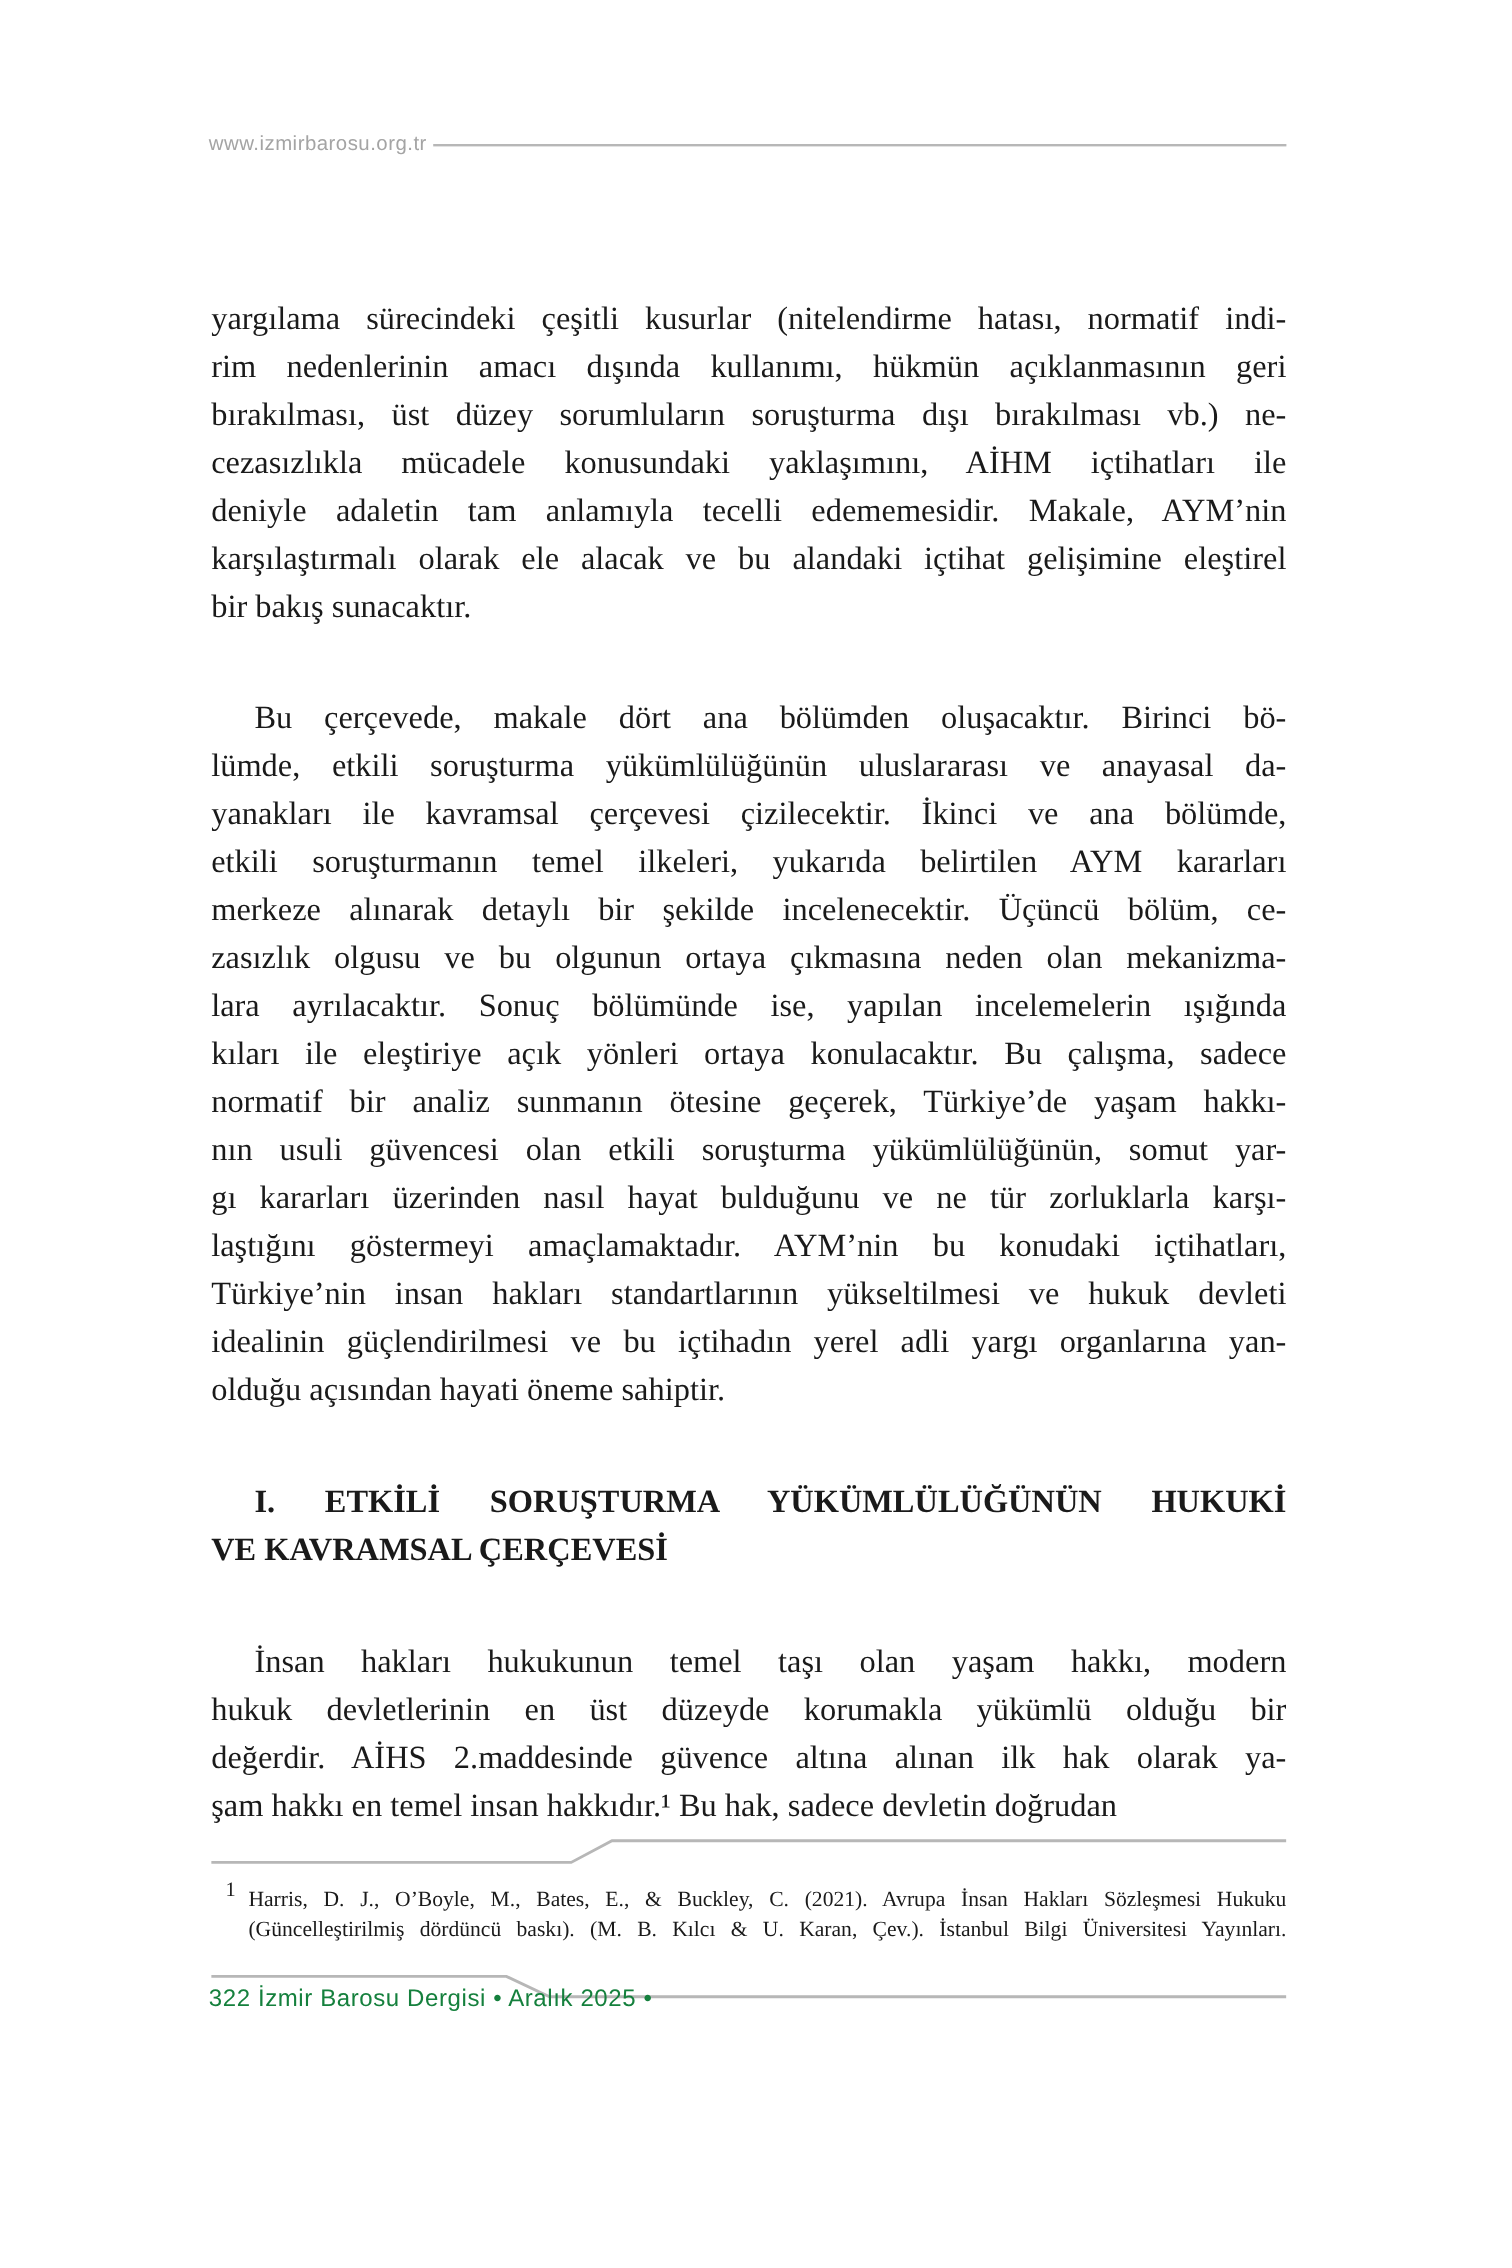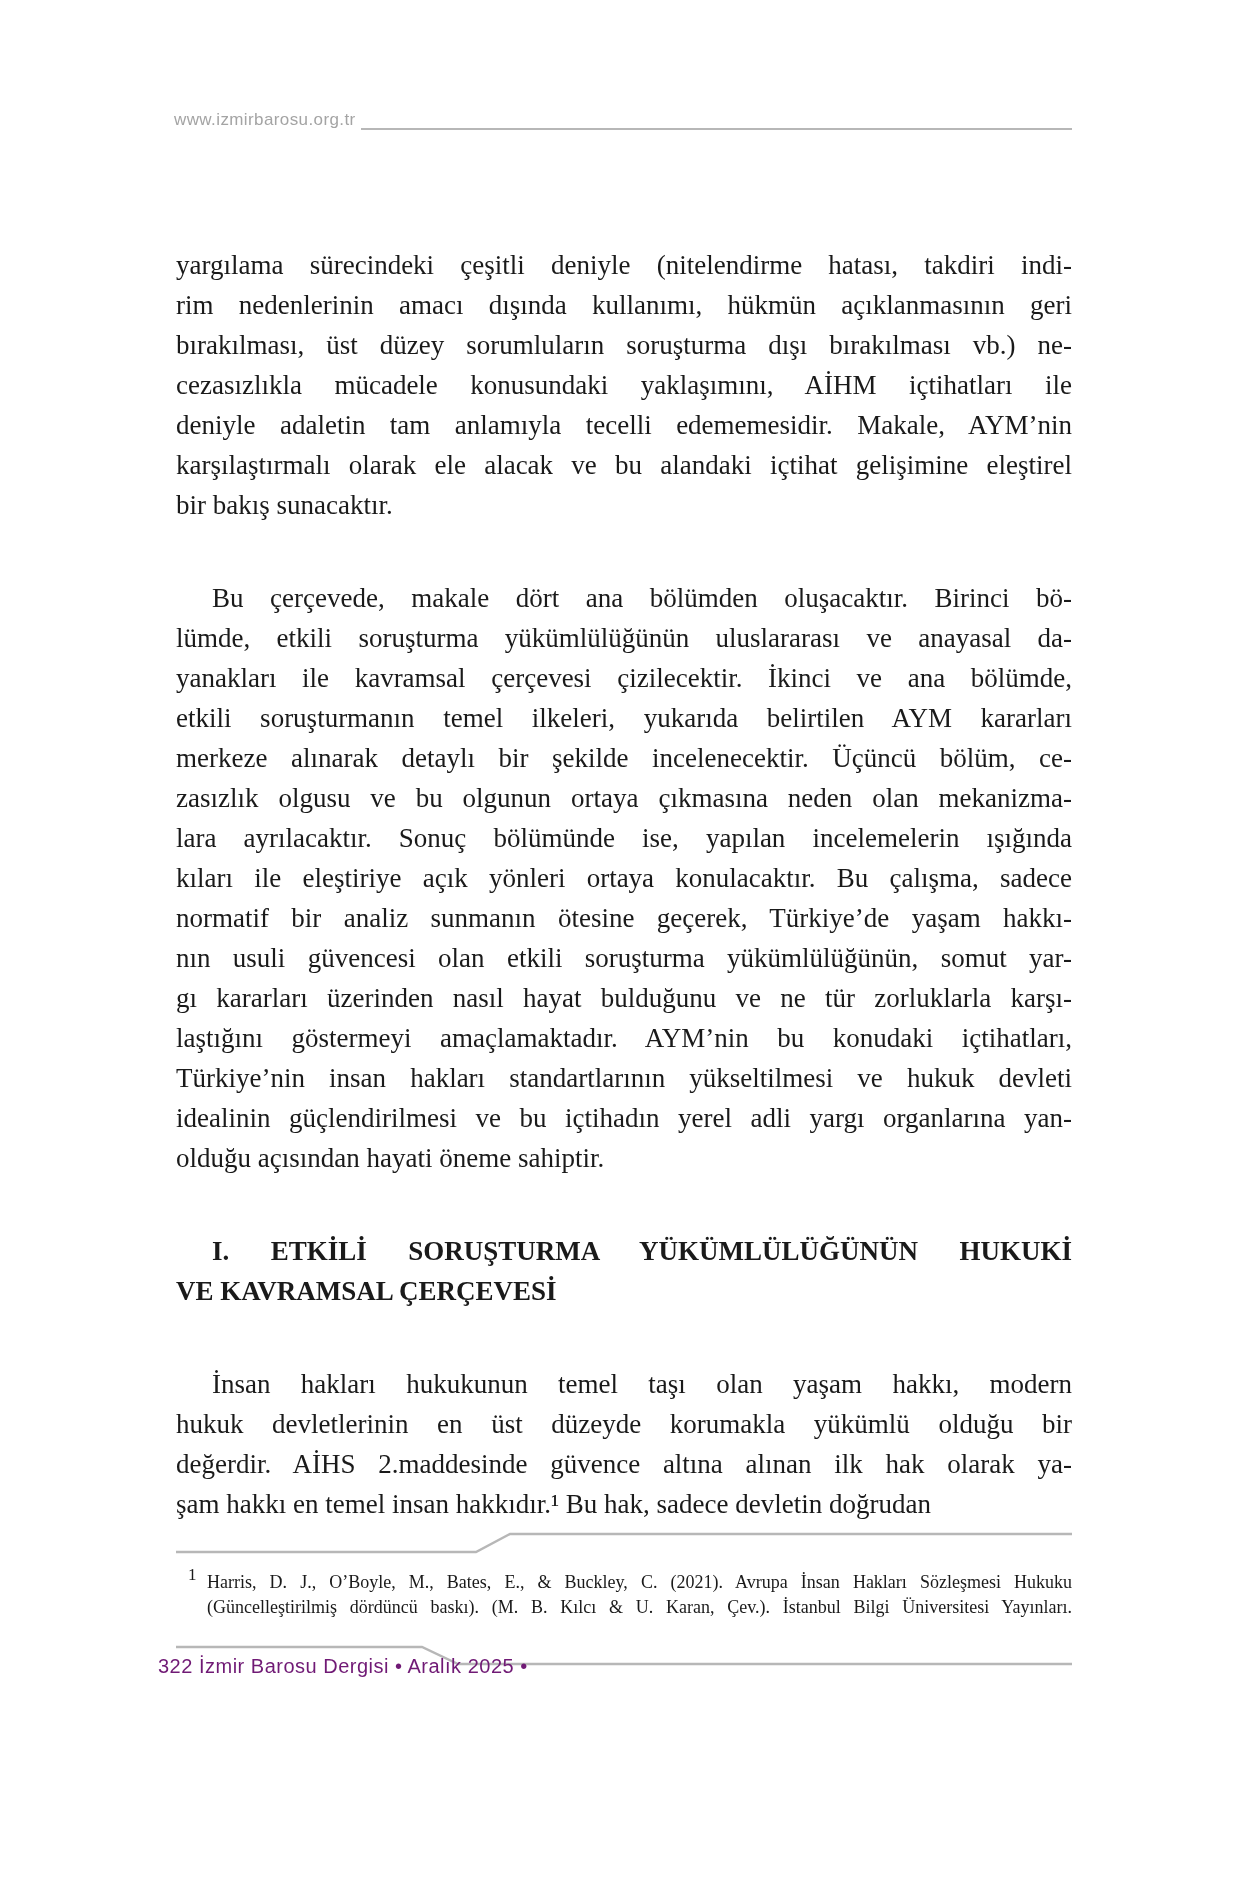--- a/index.html
+++ b/index.html
@@ -13,21 +13,21 @@
     color: #1a1a1a;
   }
 
   
   .page-header {
     position: absolute;
     left: 174px;
     right: 188px;
     top: 110px;
     display: flex;
-    align-items: flex-end;
+    align-items: center;
     gap: 5px;
     font-family: "Liberation Sans", "DejaVu Sans", sans-serif;
     font-size: 17px;
     letter-spacing: 0.4px;
     color: #a4a4a4;
   }
   .header-rule {
     flex: 1 1 auto;
     height: 0;
     border-top: 2px solid #b7b7b7;
@@ -89,42 +89,42 @@
   .footer-rule {
     position: absolute;
     left: 176px;
     top: 1641px;
     width: 896px;
     height: 28px;
     display: block;
   }
   .footer-text {
     position: absolute;
-    left: 158px;
+    left: 174px;
     top: 1655px;
     font-family: "Liberation Sans", "DejaVu Sans", sans-serif;
     font-size: 20px;
     letter-spacing: 0.5px;
-    color: #701a75;
+    color: #15803d;
     white-space: nowrap;
   }
 </style>
 </head>
 <body>
 
 <div class="page">
 
   <div class="page-header">
     <span class="header-url">www.izmirbarosu.org.tr</span>
     <span class="header-rule"></span>
   </div>
 
   <div class="text-column" id="article-body">
       <div class="block paragraph">
-        <div class="line">yargılama sürecindeki çeşitli deniyle (nitelendirme hatası, takdiri indi-</div>
+        <div class="line">yargılama sürecindeki çeşitli kusurlar (nitelendirme hatası, normatif indi-</div>
         <div class="line">rim nedenlerinin amacı dışında kullanımı, hükmün açıklanmasının geri</div>
         <div class="line">bırakılması, üst düzey sorumluların soruşturma dışı bırakılması vb.) ne-</div>
         <div class="line">cezasızlıkla mücadele konusundaki yaklaşımını, AİHM içtihatları ile</div>
         <div class="line">deniyle adaletin tam anlamıyla tecelli edememesidir. Makale, AYM’nin</div>
         <div class="line">karşılaştırmalı olarak ele alacak ve bu alandaki içtihat gelişimine eleştirel</div>
         <div class="line final">bir bakış sunacaktır.</div>
       </div>
       <div class="block paragraph indent">
         <div class="line">Bu çerçevede, makale dört ana bölümden oluşacaktır. Birinci bö-</div>
         <div class="line">lümde, etkili soruşturma yükümlülüğünün uluslararası ve anayasal da-</div>

